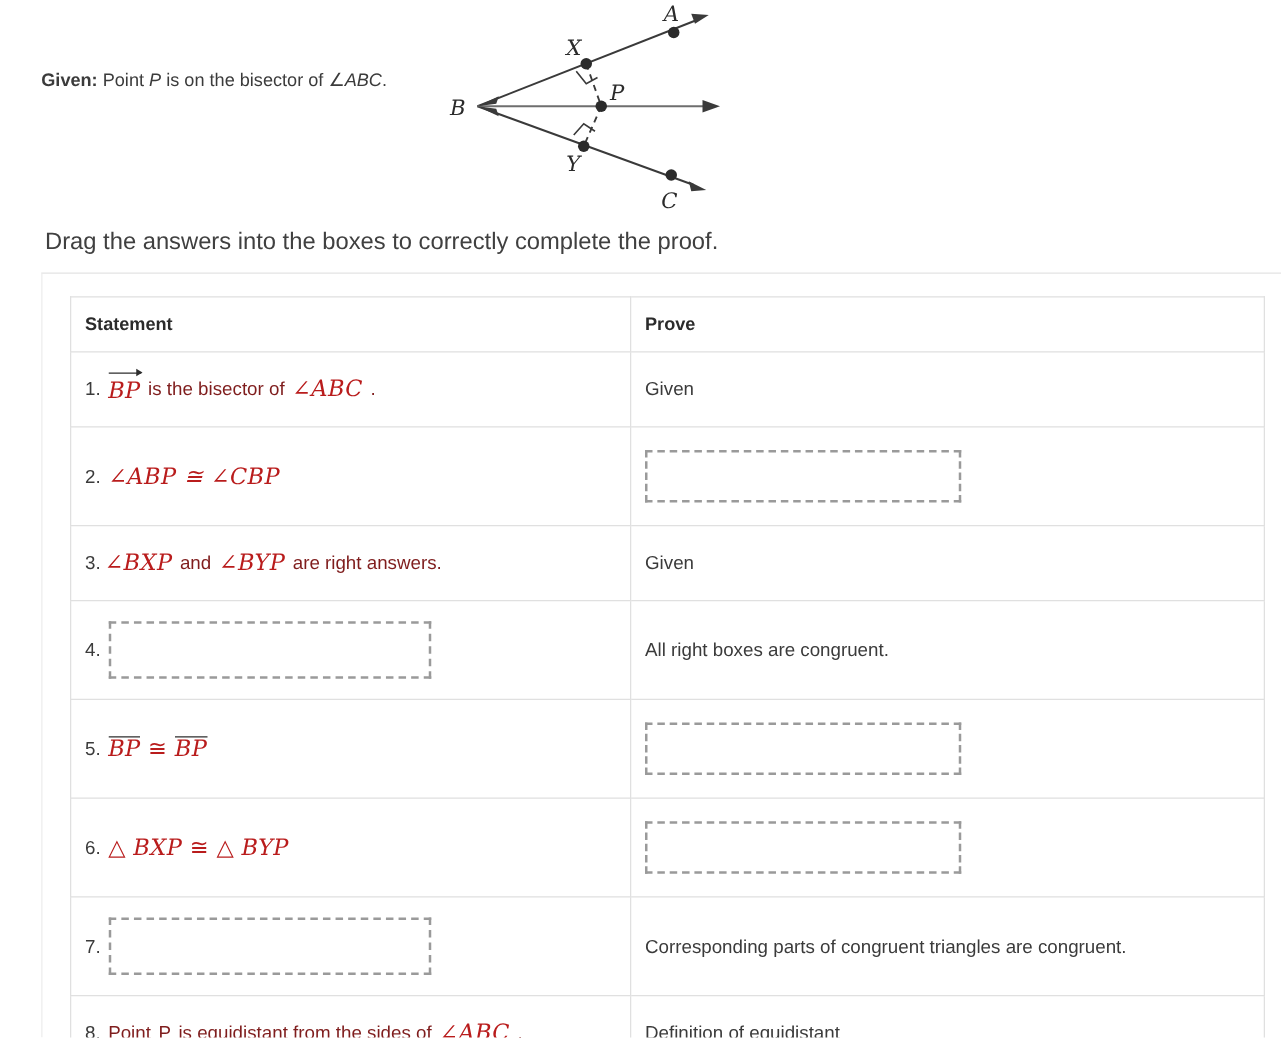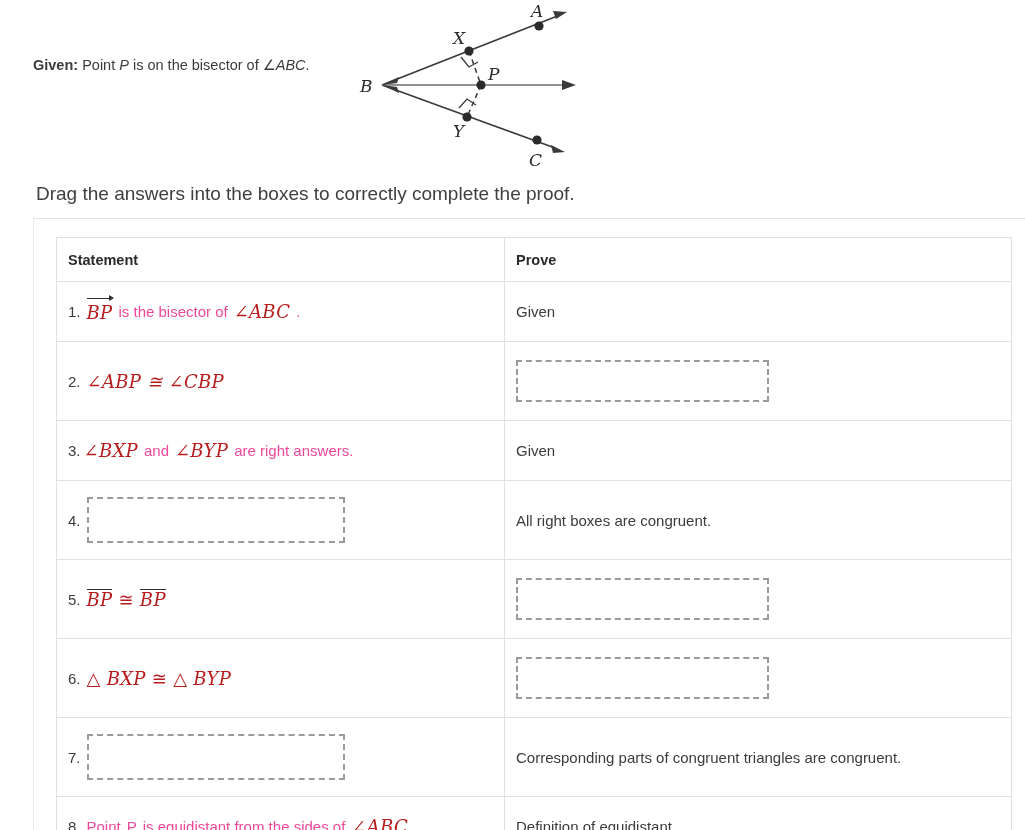--- a/index.html
+++ b/index.html
@@ -127,21 +127,21 @@
     font-style: italic;
     font-size: 18px;
     color: #b91c1c;
     letter-spacing: 0.3px;
   }
   .math.upr { font-style: normal; }
   .plain {
     font-family: "Liberation Sans", sans-serif;
     font-style: normal;
     font-size: 15px;
-    color: #ec4899;
+    color: #7f1d1d;
   }
   .ray {
     position: relative;
     display: inline-block;
     padding-top: 2px;
   }
   .ray::after {
     content: "";
     position: absolute;
     left: 0; right: -1px; top: -2px;

